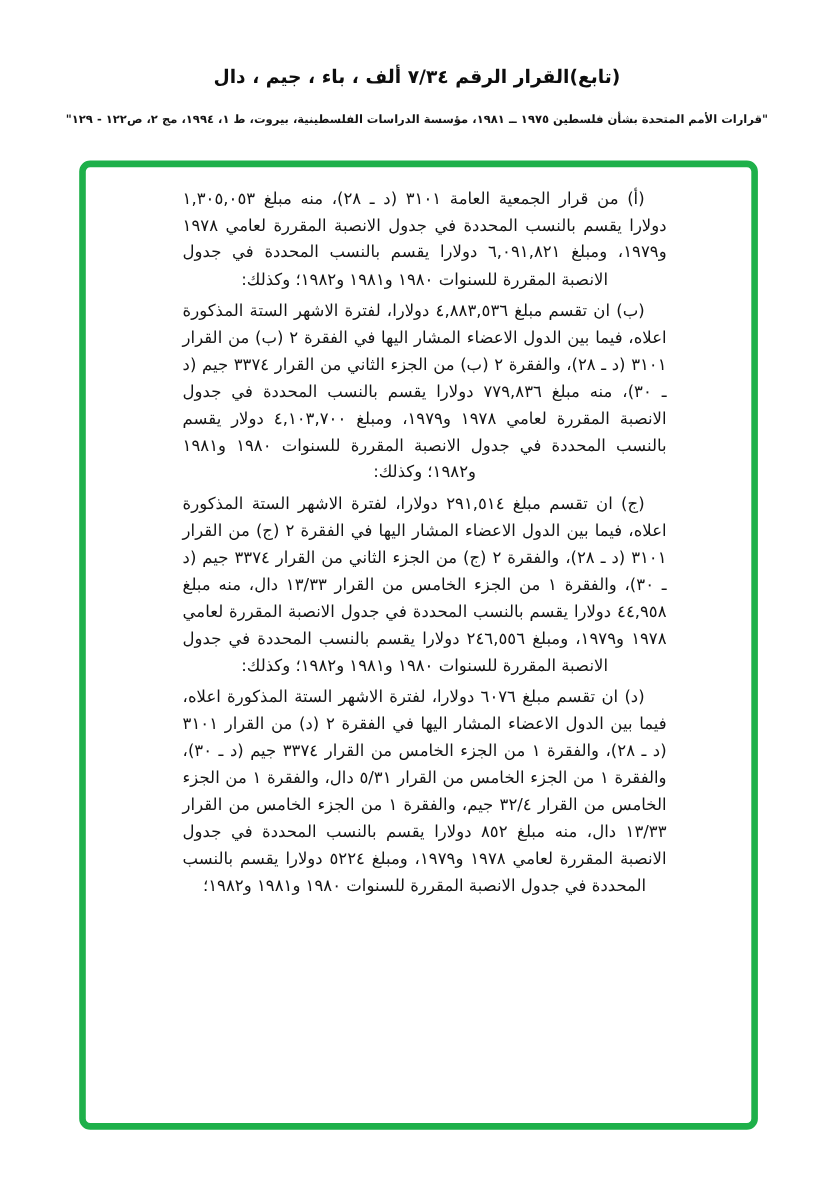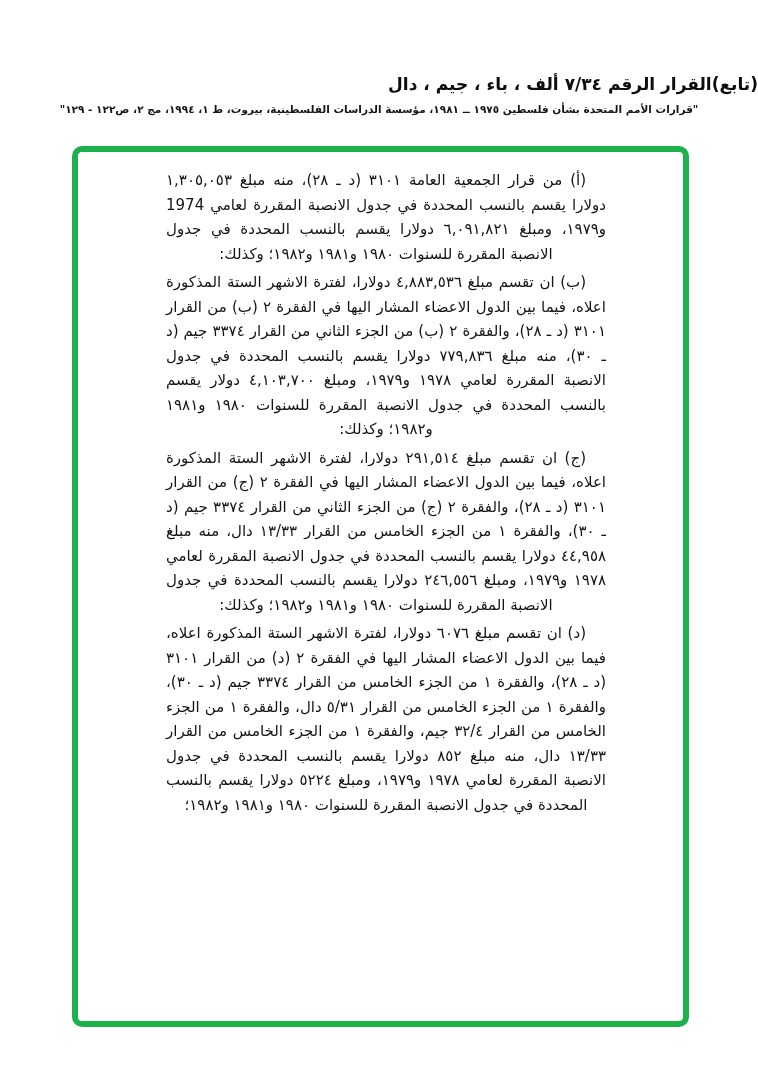--- a/index.html
+++ b/index.html
@@ -11,23 +11,24 @@
     position: relative;
     width: 758px;
     height: 1078px;
     background: #ffffff;
     overflow: hidden;
     font-family: "DejaVu Sans", sans-serif;
     color: #111111;
   }
   .doc-title {
     position: absolute;
-    top: 74px;
+    top: 60px;
     left: 0;
     width: 100%;
+    text-align: center;
     direction: rtl;
     font-size: 17px;
     font-weight: bold;
     white-space: nowrap;
     color: #0d0d0d;
   }
   .doc-citation {
     position: absolute;
     top: 103px;
     left: 0;
@@ -82,21 +83,21 @@
 <body>
 
 <div class="page">
 
   <div class="doc-title">(تابع)القرار الرقم ٧/٣٤ ألف ، باء ، جيم ، دال</div>
 
   <div class="doc-citation">"قرارات الأمم المتحدة بشأن فلسطين ١٩٧٥ ــ ١٩٨١، مؤسسة الدراسات الفلسطينية، بيروت، ط ١، ١٩٩٤، مج ٢، ص١٢٢ - ١٢٩"</div>
 
   <div class="green-box" style="border-color: rgb(30, 176, 74);">
     <div class="body-text">
-      <p>(أ) من قرار الجمعية العامة ٣١٠١ (د ـ ٢٨)، منه مبلغ ١,٣٠٥,٠٥٣ دولارا يقسم بالنسب المحددة في جدول الانصبة المقررة لعامي 1974 و١٩٧٩، ومبلغ ٦,٠٩١,٨٢١ دولارا يقسم بالنسب المحددة في جدول الانصبة المقررة للسنوات ١٩٨٠ و١٩٨١ و١٩٨٢؛ وكذلك:</p>
+      <p>(أ) من قرار الجمعية العامة ٣١٠١ (د ـ ٢٨)، منه مبلغ ١,٣٠٥,٠٥٣ دولارا يقسم بالنسب المحددة في جدول الانصبة المقررة لعامي ١٩٧٨ و١٩٧٩، ومبلغ ٦,٠٩١,٨٢١ دولارا يقسم بالنسب المحددة في جدول الانصبة المقررة للسنوات ١٩٨٠ و١٩٨١ و١٩٨٢؛ وكذلك:</p>
       <p>(ب) ان تقسم مبلغ ٤,٨٨٣,٥٣٦ دولارا، لفترة الاشهر الستة المذكورة اعلاه، فيما بين الدول الاعضاء المشار اليها في الفقرة ٢ (ب) من القرار ٣١٠١ (د ـ ٢٨)، والفقرة ٢ (ب) من الجزء الثاني من القرار ٣٣٧٤ جيم (د ـ ٣٠)، منه مبلغ ٧٧٩,٨٣٦ دولارا يقسم بالنسب المحددة في جدول الانصبة المقررة لعامي ١٩٧٨ و١٩٧٩، ومبلغ ٤,١٠٣,٧٠٠ دولار يقسم بالنسب المحددة في جدول الانصبة المقررة للسنوات ١٩٨٠ و١٩٨١ و١٩٨٢؛ وكذلك:</p>
       <p>(ج) ان تقسم مبلغ ٢٩١,٥١٤ دولارا، لفترة الاشهر الستة المذكورة اعلاه، فيما بين الدول الاعضاء المشار اليها في الفقرة ٢ (ج) من القرار ٣١٠١ (د ـ ٢٨)، والفقرة ٢ (ج) من الجزء الثاني من القرار ٣٣٧٤ جيم (د ـ ٣٠)، والفقرة ١ من الجزء الخامس من القرار ١٣/٣٣ دال، منه مبلغ ٤٤,٩٥٨ دولارا يقسم بالنسب المحددة في جدول الانصبة المقررة لعامي ١٩٧٨ و١٩٧٩، ومبلغ ٢٤٦,٥٥٦ دولارا يقسم بالنسب المحددة في جدول الانصبة المقررة للسنوات ١٩٨٠ و١٩٨١ و١٩٨٢؛ وكذلك:</p>
       <p>(د) ان تقسم مبلغ ٦٠٧٦ دولارا، لفترة الاشهر الستة المذكورة اعلاه، فيما بين الدول الاعضاء المشار اليها في الفقرة ٢ (د) من القرار ٣١٠١ (د ـ ٢٨)، والفقرة ١ من الجزء الخامس من القرار ٣٣٧٤ جيم (د ـ ٣٠)، والفقرة ١ من الجزء الخامس من القرار ٥/٣١ دال، والفقرة ١ من الجزء الخامس من القرار ٣٢/٤ جيم، والفقرة ١ من الجزء الخامس من القرار ١٣/٣٣ دال، منه مبلغ ٨٥٢ دولارا يقسم بالنسب المحددة في جدول الانصبة المقررة لعامي ١٩٧٨ و١٩٧٩، ومبلغ ٥٢٢٤ دولارا يقسم بالنسب المحددة في جدول الانصبة المقررة للسنوات ١٩٨٠ و١٩٨١ و١٩٨٢؛</p>
     </div>
   </div>
 
 
 </div>
 
 </body></html>

